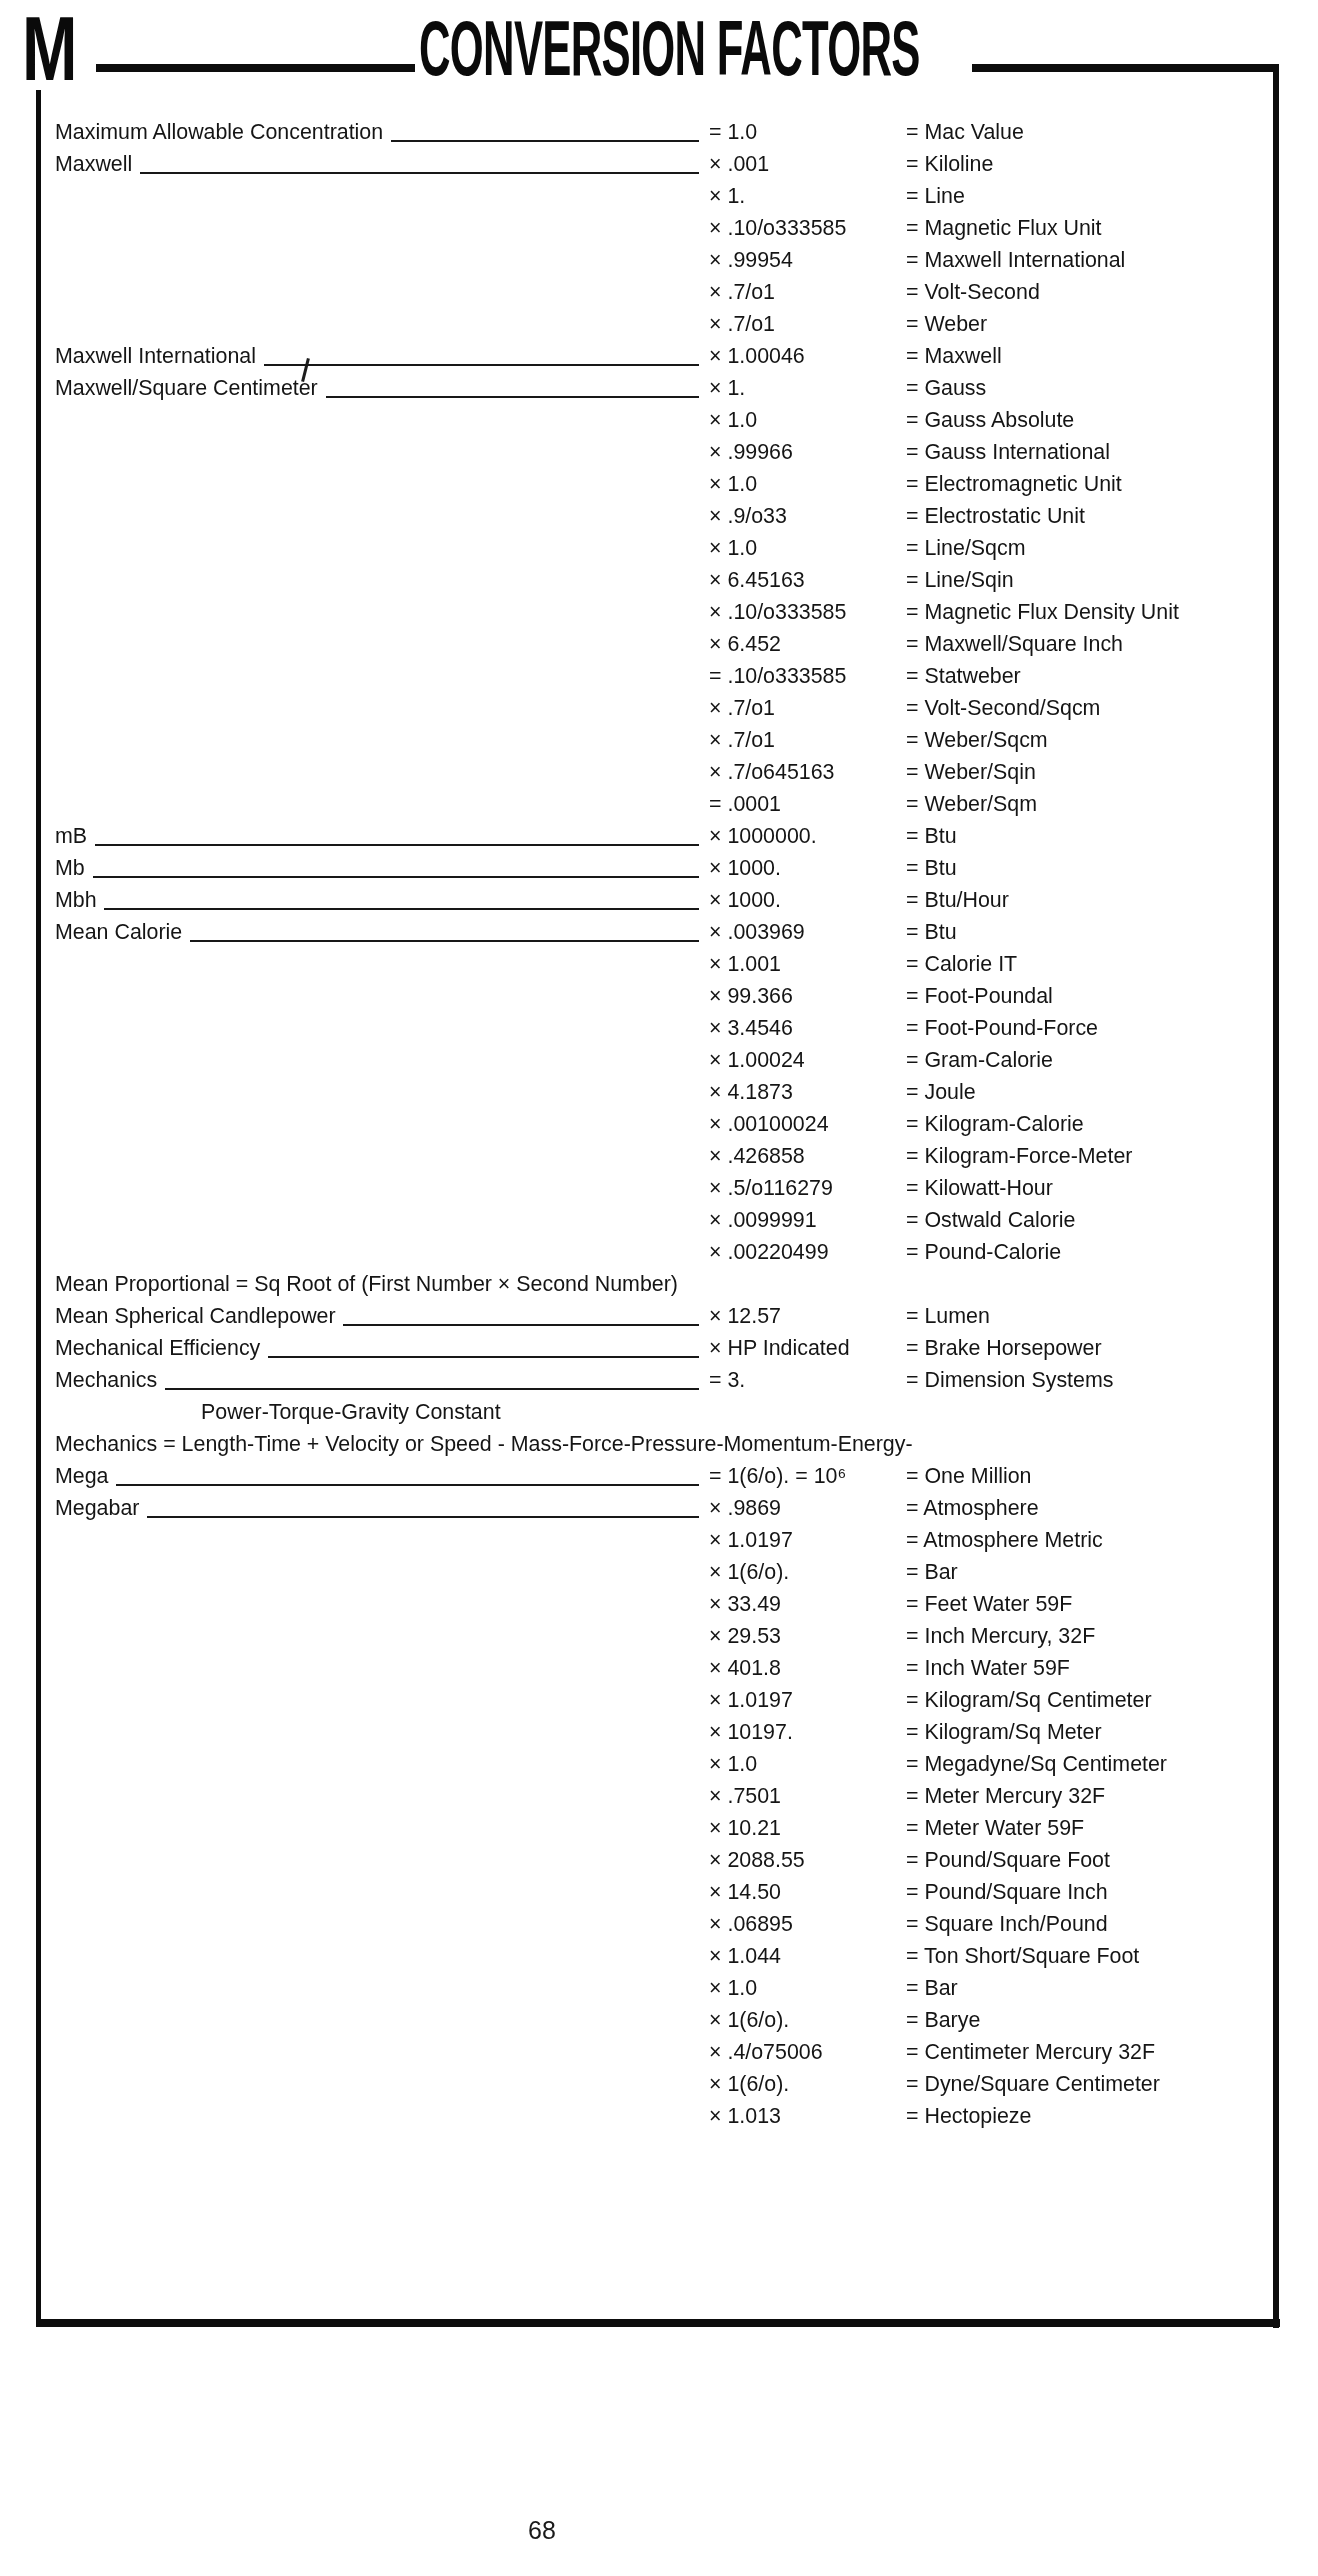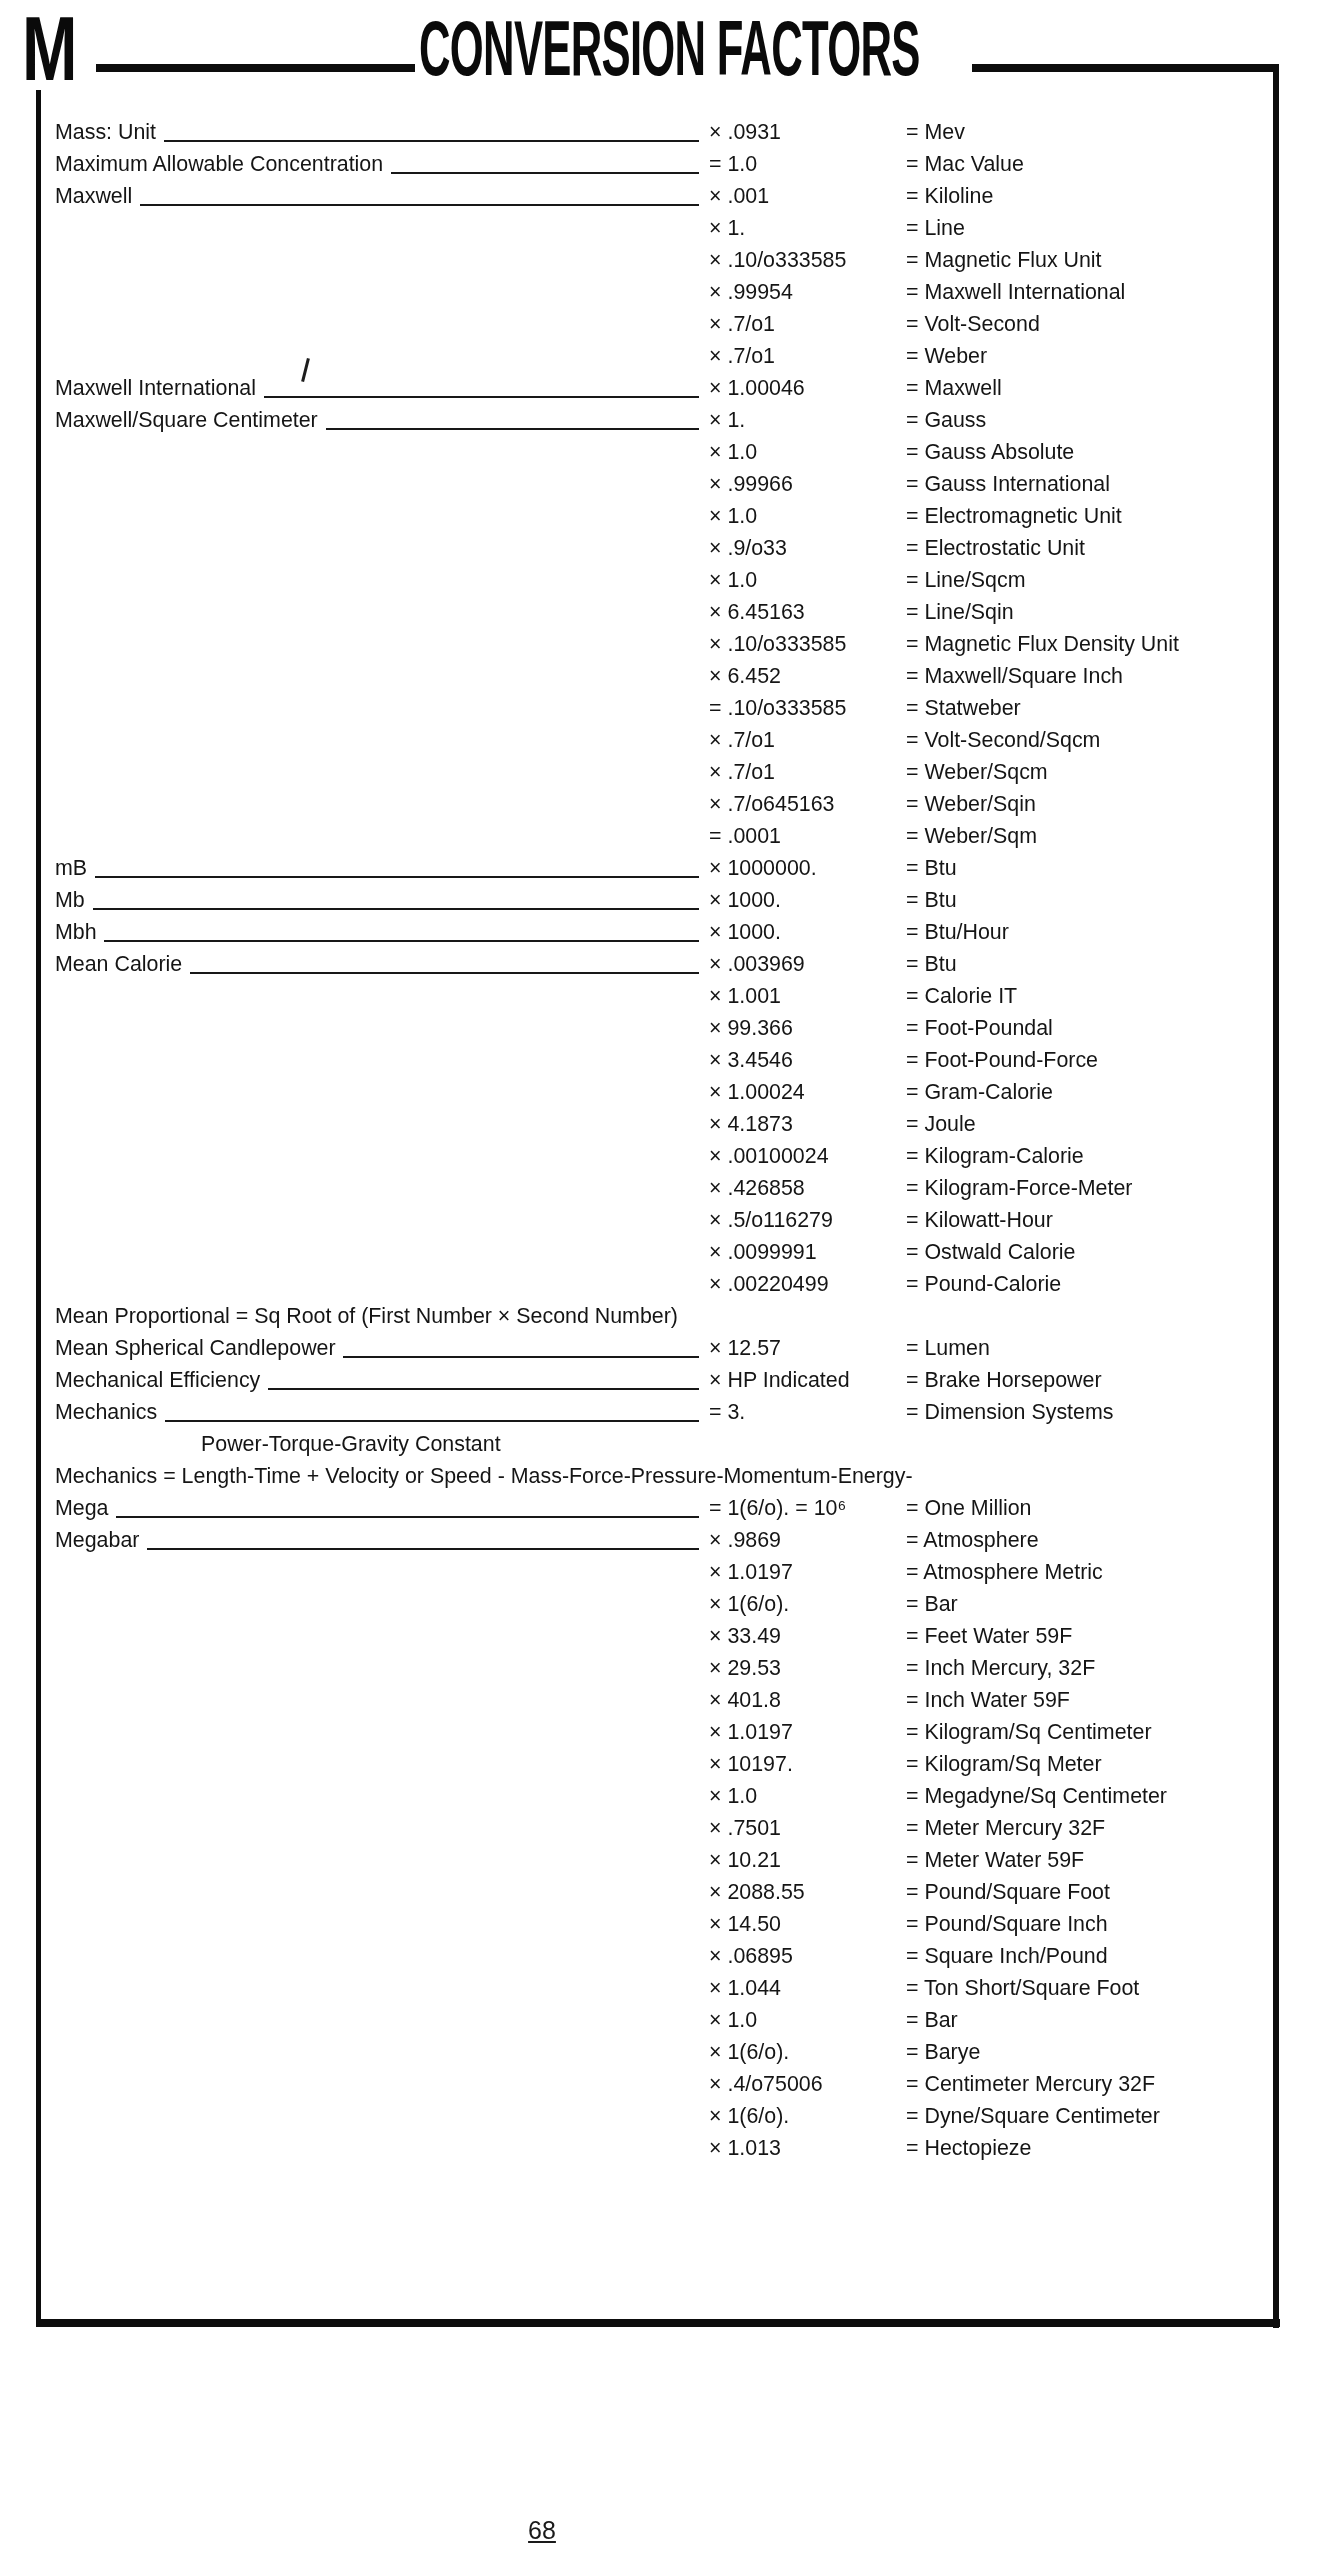--- a/index.html
+++ b/index.html
@@ -40,46 +40,40 @@
   .no-term .fill{border-bottom:none;}
   .text-row .fill{border-bottom:none;}
   .indent .term{padding-left:146px;}
   
   .artifact-mark{
     position:absolute;left:304px;top:358px;width:3.2px;height:24px;
     background:#1d1d1d;transform:rotate(14deg);
   }
   .page-number{
     position:absolute;left:0;top:2516px;width:1084px;text-align:center;
-    font-size:25px;color:#1a1a1a;text-decoration:underline;
+    font-size:25px;color:#1a1a1a;
   }
 </style>
 </head>
 <body>
 
 <div class="sheet">
 
   <div class="big-letter">M</div>
   <div class="rule rule-left"></div>
   <h1 class="title">CONVERSION FACTORS</h1>
   <div class="rule rule-right"></div>
 
   <div class="border-left"></div>
   <div class="border-right"></div>
   <div class="border-bottom"></div>
 
   <div class="artifact-mark"></div>
 
   <main class="rows">
-    <div class="row">
-        <span class="term">Mass: Unit</span>
-        <span class="fill"></span>
-        <span class="factor">× .0931</span>
-        <span class="result">= Mev</span>
-      </div>
       <div class="row">
         <span class="term">Maximum Allowable Concentration</span>
         <span class="fill"></span>
         <span class="factor">= 1.0</span>
         <span class="result">= Mac Value</span>
       </div>
       <div class="row">
         <span class="term">Maxwell</span>
         <span class="fill"></span>
         <span class="factor">× .001</span>

